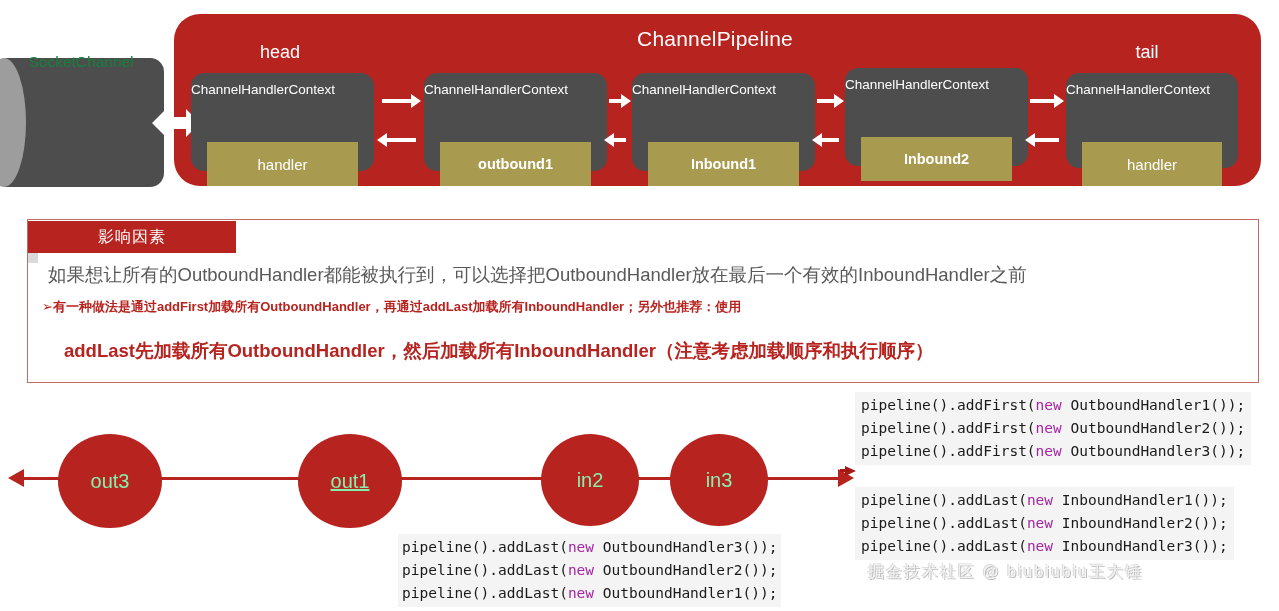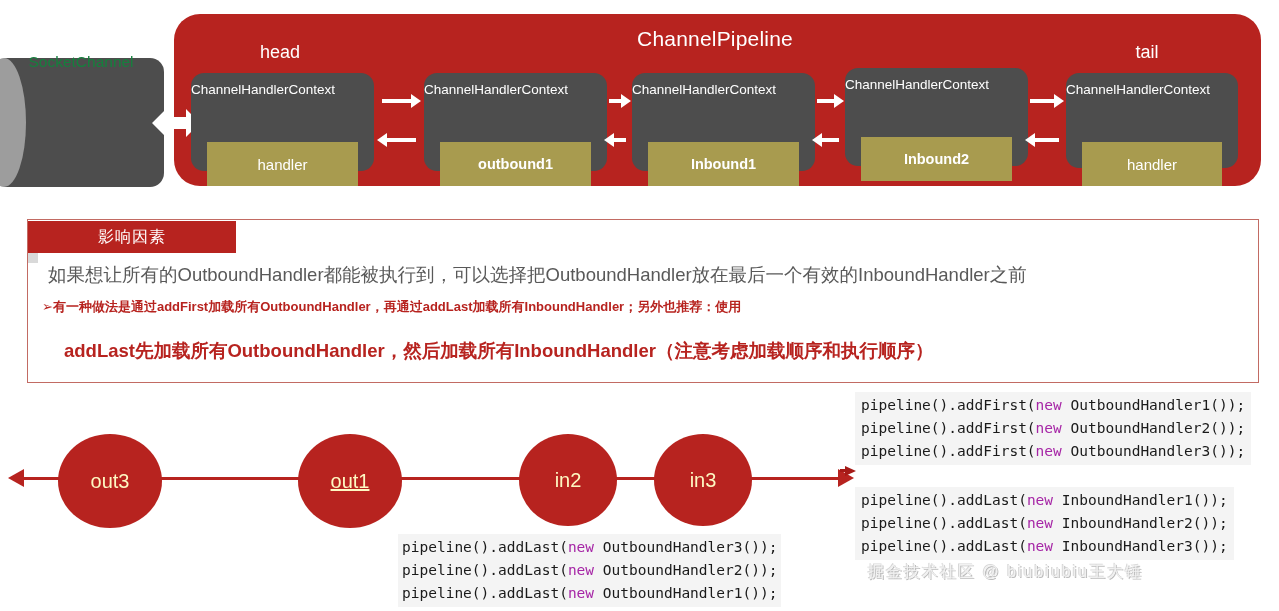--- a/index.html
+++ b/index.html
@@ -131,30 +131,30 @@
     border-right: 16px solid #b7231f;
   }
   .chain-arrow-r {
     position: absolute; left: 838px; top: 469px;
     width: 0; height: 0;
     border-top: 9px solid transparent; border-bottom: 9px solid transparent;
     border-left: 16px solid #b7231f;
   }
   .circle {
     position: absolute; border-radius: 50%;
-    background: #b7231f; color: #fef9c3;
+    background: #b7231f; color: #86efac;
     display: flex; align-items: center; justify-content: center;
     font-size: 20px;
   }
   .c-out3 { left: 58px;  top: 434px; width: 104px; height: 94px; }
   .c-out2 { left: 178px; top: 434px; width: 104px; height: 94px; }
   .c-out1 { left: 298px; top: 434px; width: 104px; height: 94px; text-decoration: underline; }
   .c-in1  { left: 420px; top: 432px; width: 98px;  height: 92px; }
-  .c-in2  { left: 519px; top: 434px; width: 98px;  height: 92px; }
-  .c-in3  { left: 654px; top: 434px; width: 98px;  height: 92px; text-align: right; }
+  .c-in2  { left: 541px; top: 434px; width: 98px;  height: 92px; }
+  .c-in3  { left: 670px; top: 434px; width: 98px;  height: 92px; text-align: right; }
 
   
   .code {
     position: absolute;
     font-family: "DejaVu Sans Mono", "Liberation Mono", monospace;
     font-size: 14.5px; line-height: 23px;
     color: #1a1a1a; white-space: pre;
     background: #f4f4f4;
   }
   .code-left  { left: 398px; top: 534px; padding: 2px 4px; }

